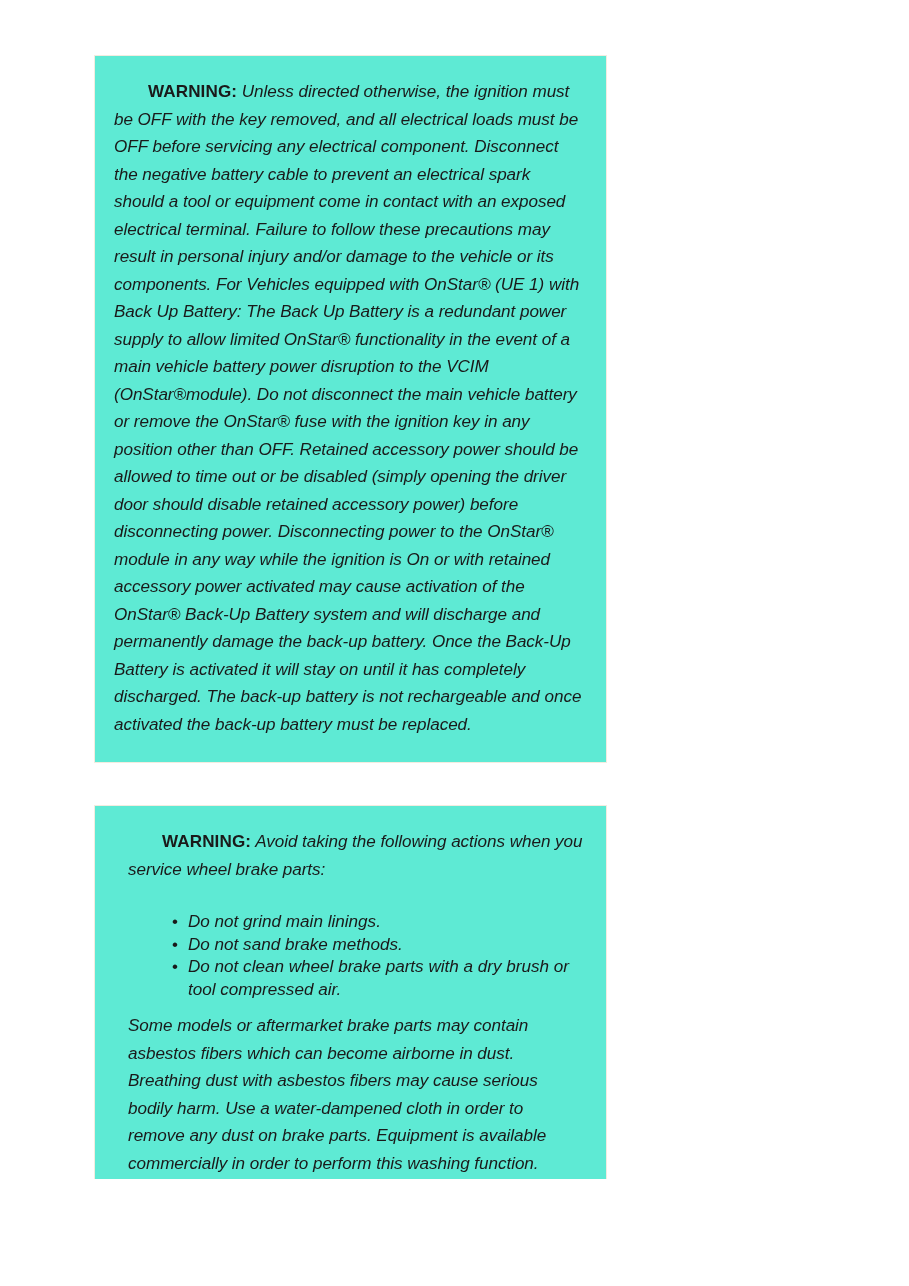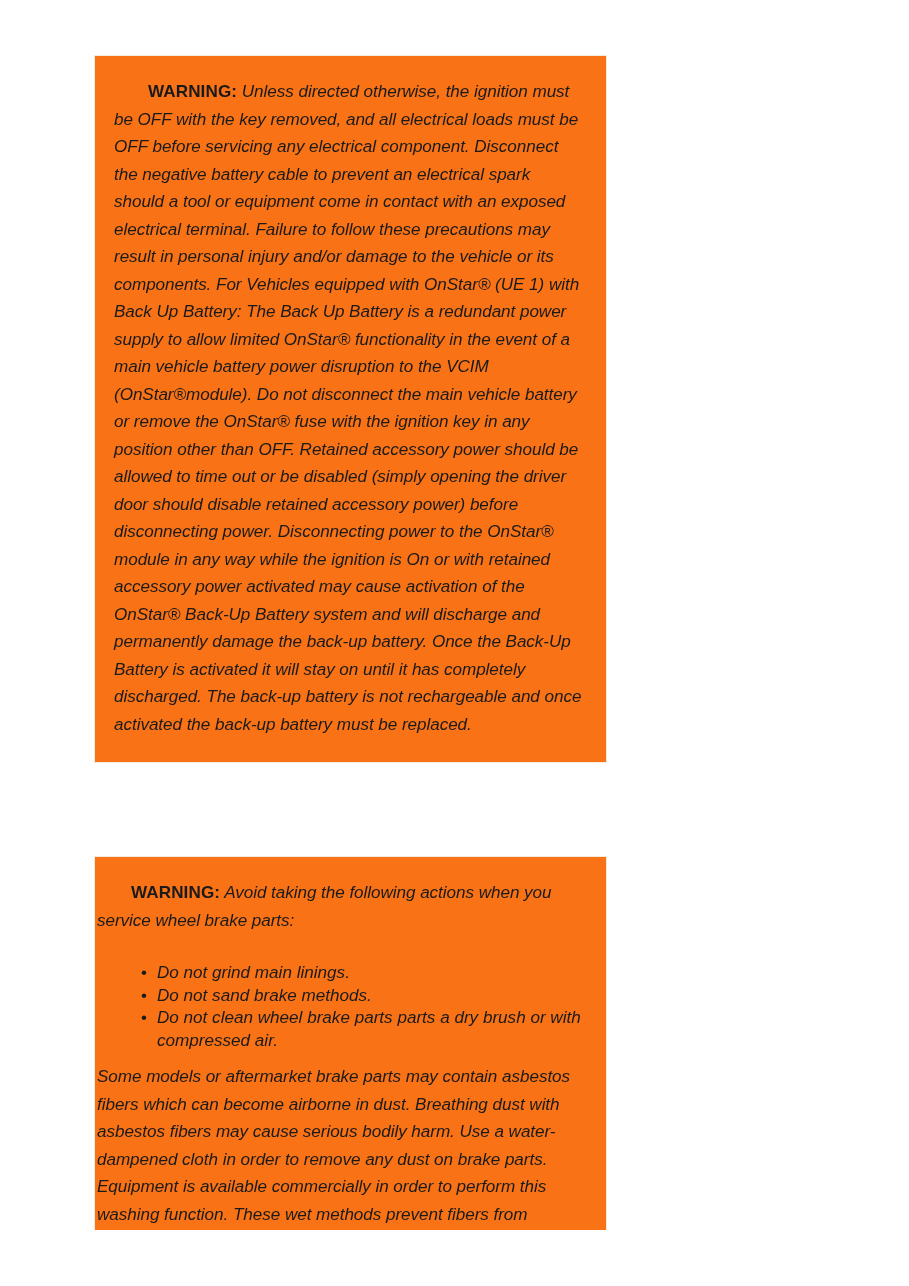--- a/index.html
+++ b/index.html
@@ -23,32 +23,32 @@
     width: 909px;
     height: 1286px;
   }
 
   .warning-box {
     position: absolute;
     left: 94px;
     width: 513px;
     box-sizing: border-box;
     border: 1px solid #f2ece0;
-    background: #f97316;
+    background: #5eead4;
   }
 
   #warning-box-1 {
     top: 55px;
     padding: 22px 22px 24px 19px;
   }
 
   #warning-box-2 {
-    top: 856px;
+    top: 805px;
     height: 374px;           
-    padding: 22px 22px 0 2px;
+    padding: 22px 22px 0 33px;
     border-bottom: none;
     overflow: hidden;
   }
 
   .wtext {
     font-style: italic;
     font-size: 17.1px;
     line-height: 27.5px;
     letter-spacing: -0.05px;
     color: #1a1a1a;
@@ -103,19 +103,19 @@
   <section class="warning-box" id="warning-box-1">
     <p class="wtext indented"><span class="warn-label">WARNING:</span><span> Unless directed otherwise, the ignition must be OFF with the key removed, and all electrical loads must be OFF before servicing any electrical component. Disconnect the negative battery cable to prevent an electrical spark should a tool or equipment come in contact with an exposed electrical terminal. Failure to follow these precautions may result in personal injury and/or damage to the vehicle or its components. For Vehicles equipped with OnStar® (UE 1) with Back Up Battery: The Back Up Battery is a redundant power supply to allow limited OnStar® functionality in the event of a main vehicle battery power disruption to the VCIM (OnStar®module). Do not disconnect the main vehicle battery or remove the OnStar® fuse with the ignition key in any position other than OFF. Retained accessory power should be allowed to time out or be disabled (simply opening the driver door should disable retained accessory power) before disconnecting power. Disconnecting power to the OnStar® module in any way while the ignition is On or with retained accessory power activated may cause activation of the OnStar® Back-Up Battery system and will discharge and permanently damage the back-up battery. Once the Back-Up Battery is activated it will stay on until it has completely discharged. The back-up battery is not rechargeable and once activated the back-up battery must be replaced.</span></p>
   </section>
 
   <section class="warning-box" id="warning-box-2">
     <p class="wtext indented"><span class="warn-label">WARNING:</span><span> Avoid taking the following actions when you service wheel brake parts:</span></p>
 
     <ul class="bullet-list">
       <li><span class="bullet-dot">•</span><span>Do not grind main linings.</span></li>
       <li><span class="bullet-dot">•</span><span>Do not sand brake methods.</span></li>
-      <li><span class="bullet-dot">•</span><span>Do not clean wheel brake parts parts a dry brush or with compressed air.</span></li>
+      <li><span class="bullet-dot">•</span><span>Do not clean wheel brake parts with a dry brush or tool compressed air.</span></li>
     </ul>
 
     <p class="wtext after-list">Some models or aftermarket brake parts may contain asbestos fibers which can become airborne in dust. Breathing dust with asbestos fibers may cause serious bodily harm. Use a water-dampened cloth in order to remove any dust on brake parts. Equipment is available commercially in order to perform this washing function. These wet methods prevent fibers from</p>
   </section>
 
 </div>
 
 </body></html>

